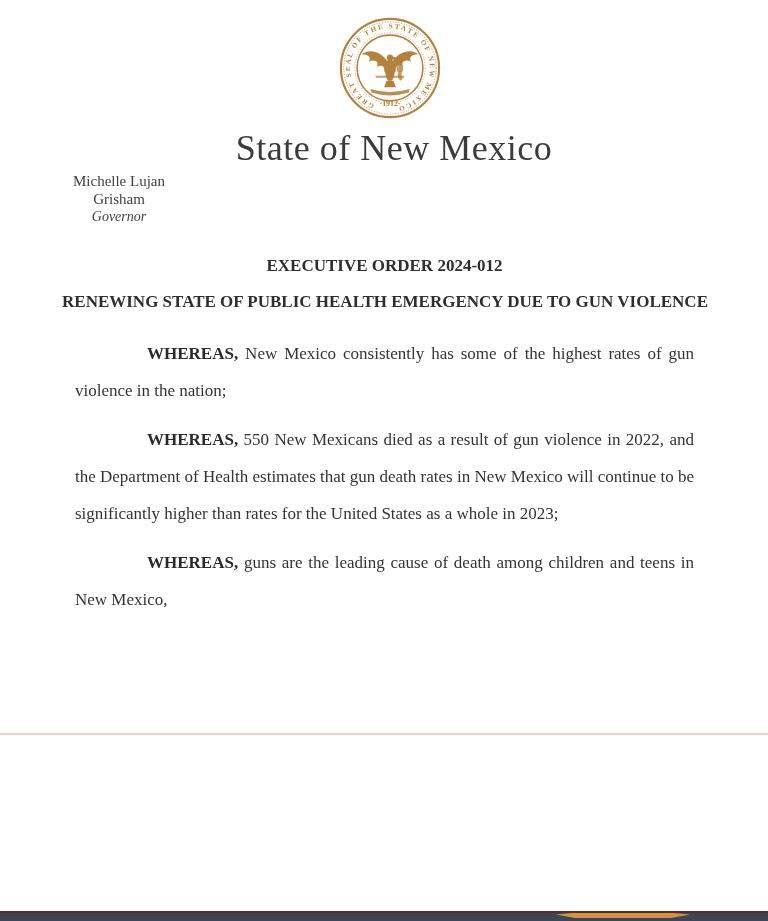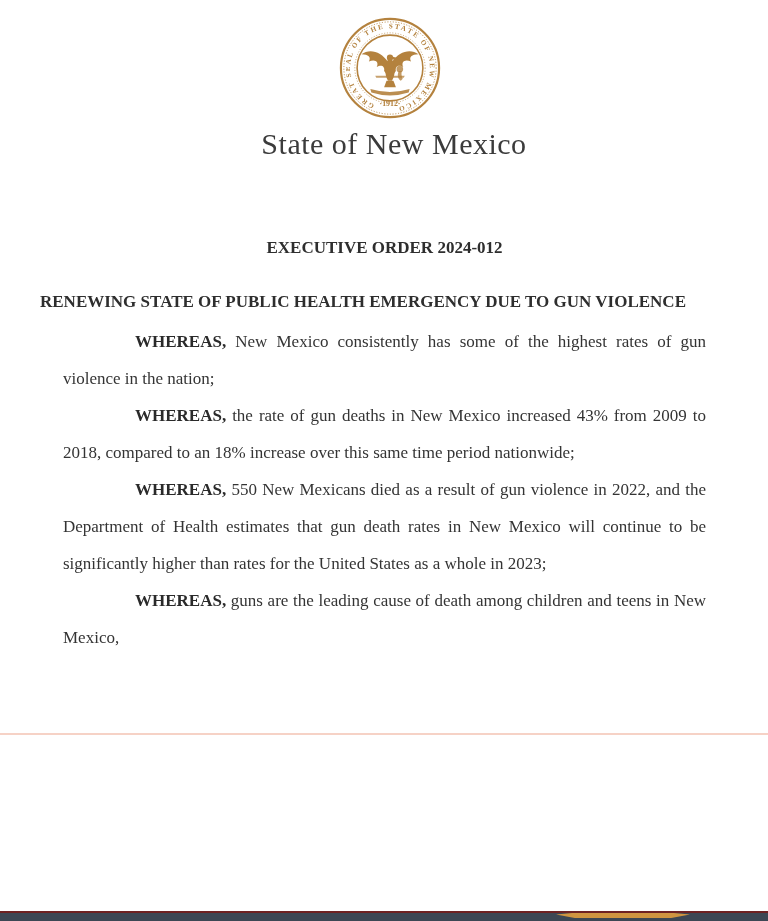--- a/index.html
+++ b/index.html
@@ -24,21 +24,21 @@
   }
 
   
   .state-title {
     position: absolute;
     left: 0;
     top: 127px;
     width: 768px;
     text-align: center;
     text-indent: 20px;
-    font-size: 30px;
+    font-size: 36px;
     font-weight: 400;
     color: #3b3b3b;
     letter-spacing: 0.5px;
   }
 
   
   .gov-block {
     position: absolute;
     left: 46px;
     top: 172px;
@@ -46,50 +46,50 @@
     text-align: center;
     color: #3f3f3f;
   }
   .gov-name { font-size: 15px; line-height: 18px; }
   .gov-title { font-size: 14px; font-style: italic; line-height: 17px; }
 
   
   .order-number {
     position: absolute;
     left: 63px;
-    top: 238px;
+    top: 256px;
     width: 643px;
     text-align: center;
     font-size: 17px;
     font-weight: bold;
     color: #2e2e2e;
   }
   .order-title {
     position: absolute;
     left: 40px;
     top: 292px;
     width: 690px;
-    text-align: left;
+    text-align: center;
     font-size: 17px;
     font-weight: bold;
     color: #2e2e2e;
   }
 
   
   .body-text {
     position: absolute;
     left: 63px;
     top: 323px;
     width: 643px;
     font-size: 17px;
     line-height: 37px;
     color: #343434;
   }
   .body-text p {
-    margin: 0;
+    margin: 12px;
     text-indent: 72px;
     text-align: justify;
   }
   .body-text p strong { color: #2a2a2a; }
 
   
   .artifact-line {
     position: absolute;
     left: 0;
     top: 733px;
@@ -150,27 +150,30 @@
       <path d="M51.5 68 L49 74.5 L61 74.5 L58.5 68 Z"></path>
       <path d="M40 63 L70 63 L69 65 L41 65 Z" opacity="0.75"></path>
       <path d="M35 76.5 Q55 82.5 75 76.5 L74 80 Q55 86 36 80 Z" opacity="0.9"></path>
       <circle cx="65" cy="56" r="3.4" opacity="0.8"></circle>
       <path d="M64 58 C62 62 63 66 66 68 L68 66 C66.5 63 66.5 60 67 58 Z" opacity="0.8"></path>
     </g>
   </svg>
 
   <div class="state-title">State of New Mexico</div>
 
+  <div class="gov-block">
+    <div class="gov-name">Michelle Lujan Grisham</div>
+    <div class="gov-title">Governor</div>
+  </div>
 
   <div class="order-number">EXECUTIVE ORDER 2024-012</div>
   <div class="order-title">RENEWING STATE OF PUBLIC HEALTH EMERGENCY DUE TO GUN VIOLENCE</div>
 
   <div class="body-text">
     <p><strong>WHEREAS,</strong><span> New Mexico consistently has some of the highest rates of gun violence in the nation;</span></p>
-    <p><strong>WHEREAS,</strong><span> the rate of gun deaths in New Mexico increased 43% from 2009 to 2018, compared to an 18% increase over this same time period nationwide;</span></p>
     <p><strong>WHEREAS,</strong><span> 550 New Mexicans died as a result of gun violence in 2022, and the Department of Health estimates that gun death rates in New Mexico will continue to be significantly higher than rates for the United States as a whole in 2023;</span></p>
     <p><strong>WHEREAS,</strong><span> guns are the leading cause of death among children and teens in New Mexico,</span></p>
   </div>
 
   <div class="artifact-line"></div>
 
   <div class="bottom-maroon"></div>
   <div class="bottom-slate"></div>
   <div class="bottom-gold"></div>
 

